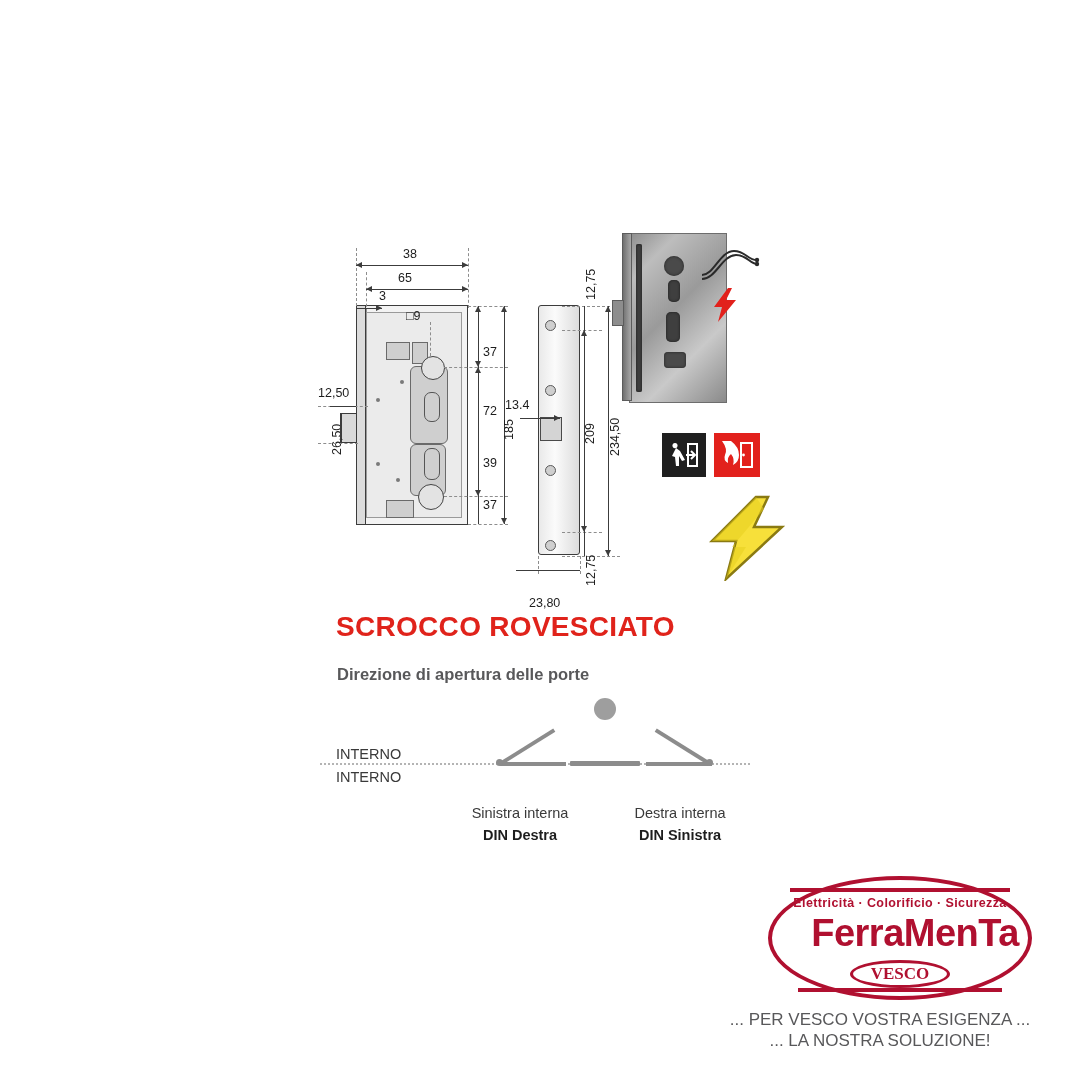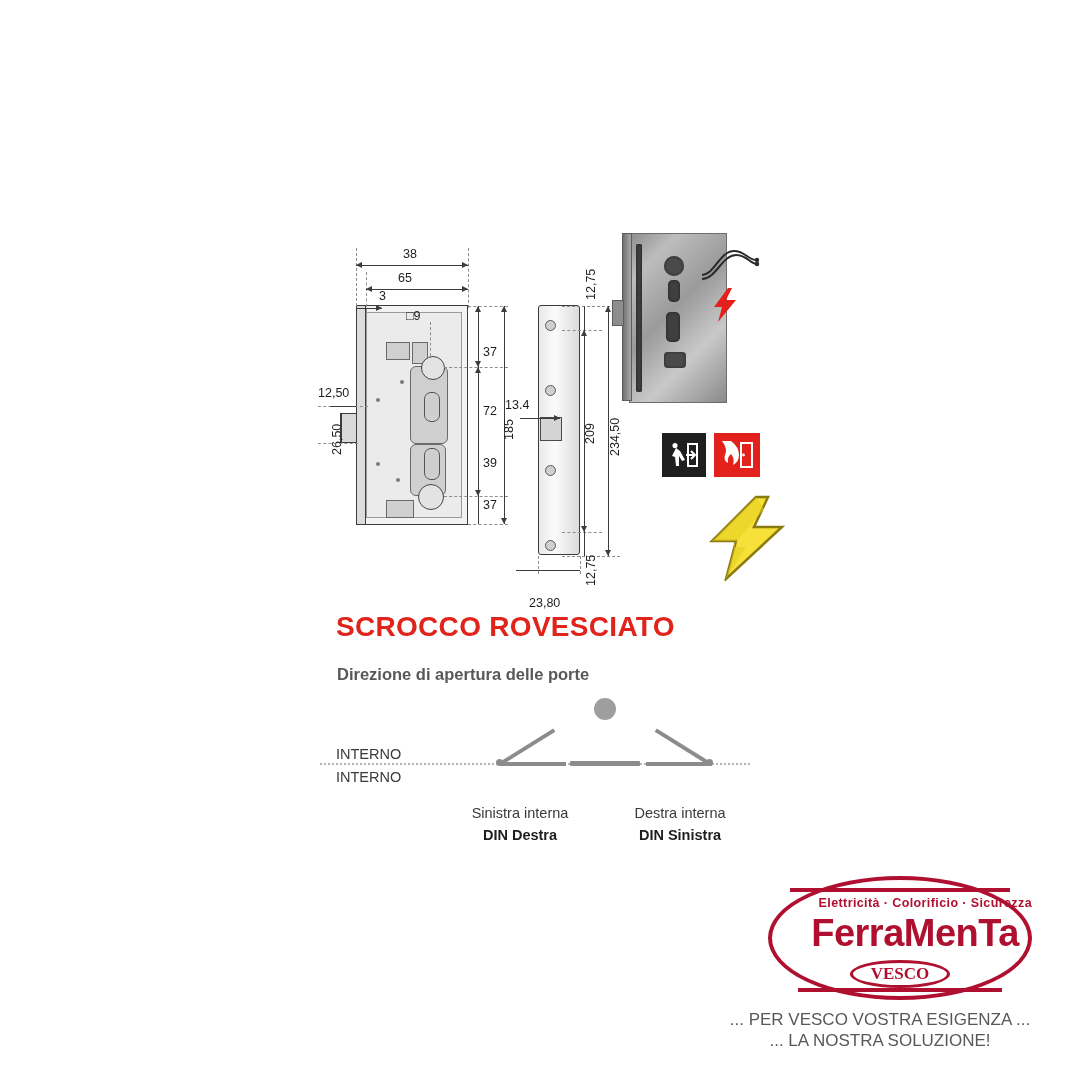--- a/index.html
+++ b/index.html
@@ -156,21 +156,21 @@
   
   .logo{
     position:absolute;left:768px;top:876px;width:264px;height:124px;
   }
   .logo-ellipse{
     position:absolute;left:0;top:0;width:264px;height:124px;
     border-radius:50%;background:#ffffff;border:4px solid #b01030;
     box-sizing:border-box;
   }
   .logo-top{
-    position:absolute;left:0;top:20px;width:264px;text-align:right;
+    position:absolute;left:0;top:20px;width:264px;text-align:center;
     font-size:12.5px;font-weight:bold;color:#b01030;letter-spacing:.4px;
   }
   .logo-main{
     position:absolute;left:15px;top:36px;width:264px;text-align:center;
     font-size:38px;font-weight:bold;color:#b01030;letter-spacing:-.5px;
   }
   .logo-vesco{
     position:absolute;left:82px;top:84px;width:100px;height:28px;
     border:3px solid #b01030;border-radius:50%;
     display:flex;align-items:center;justify-content:center;

